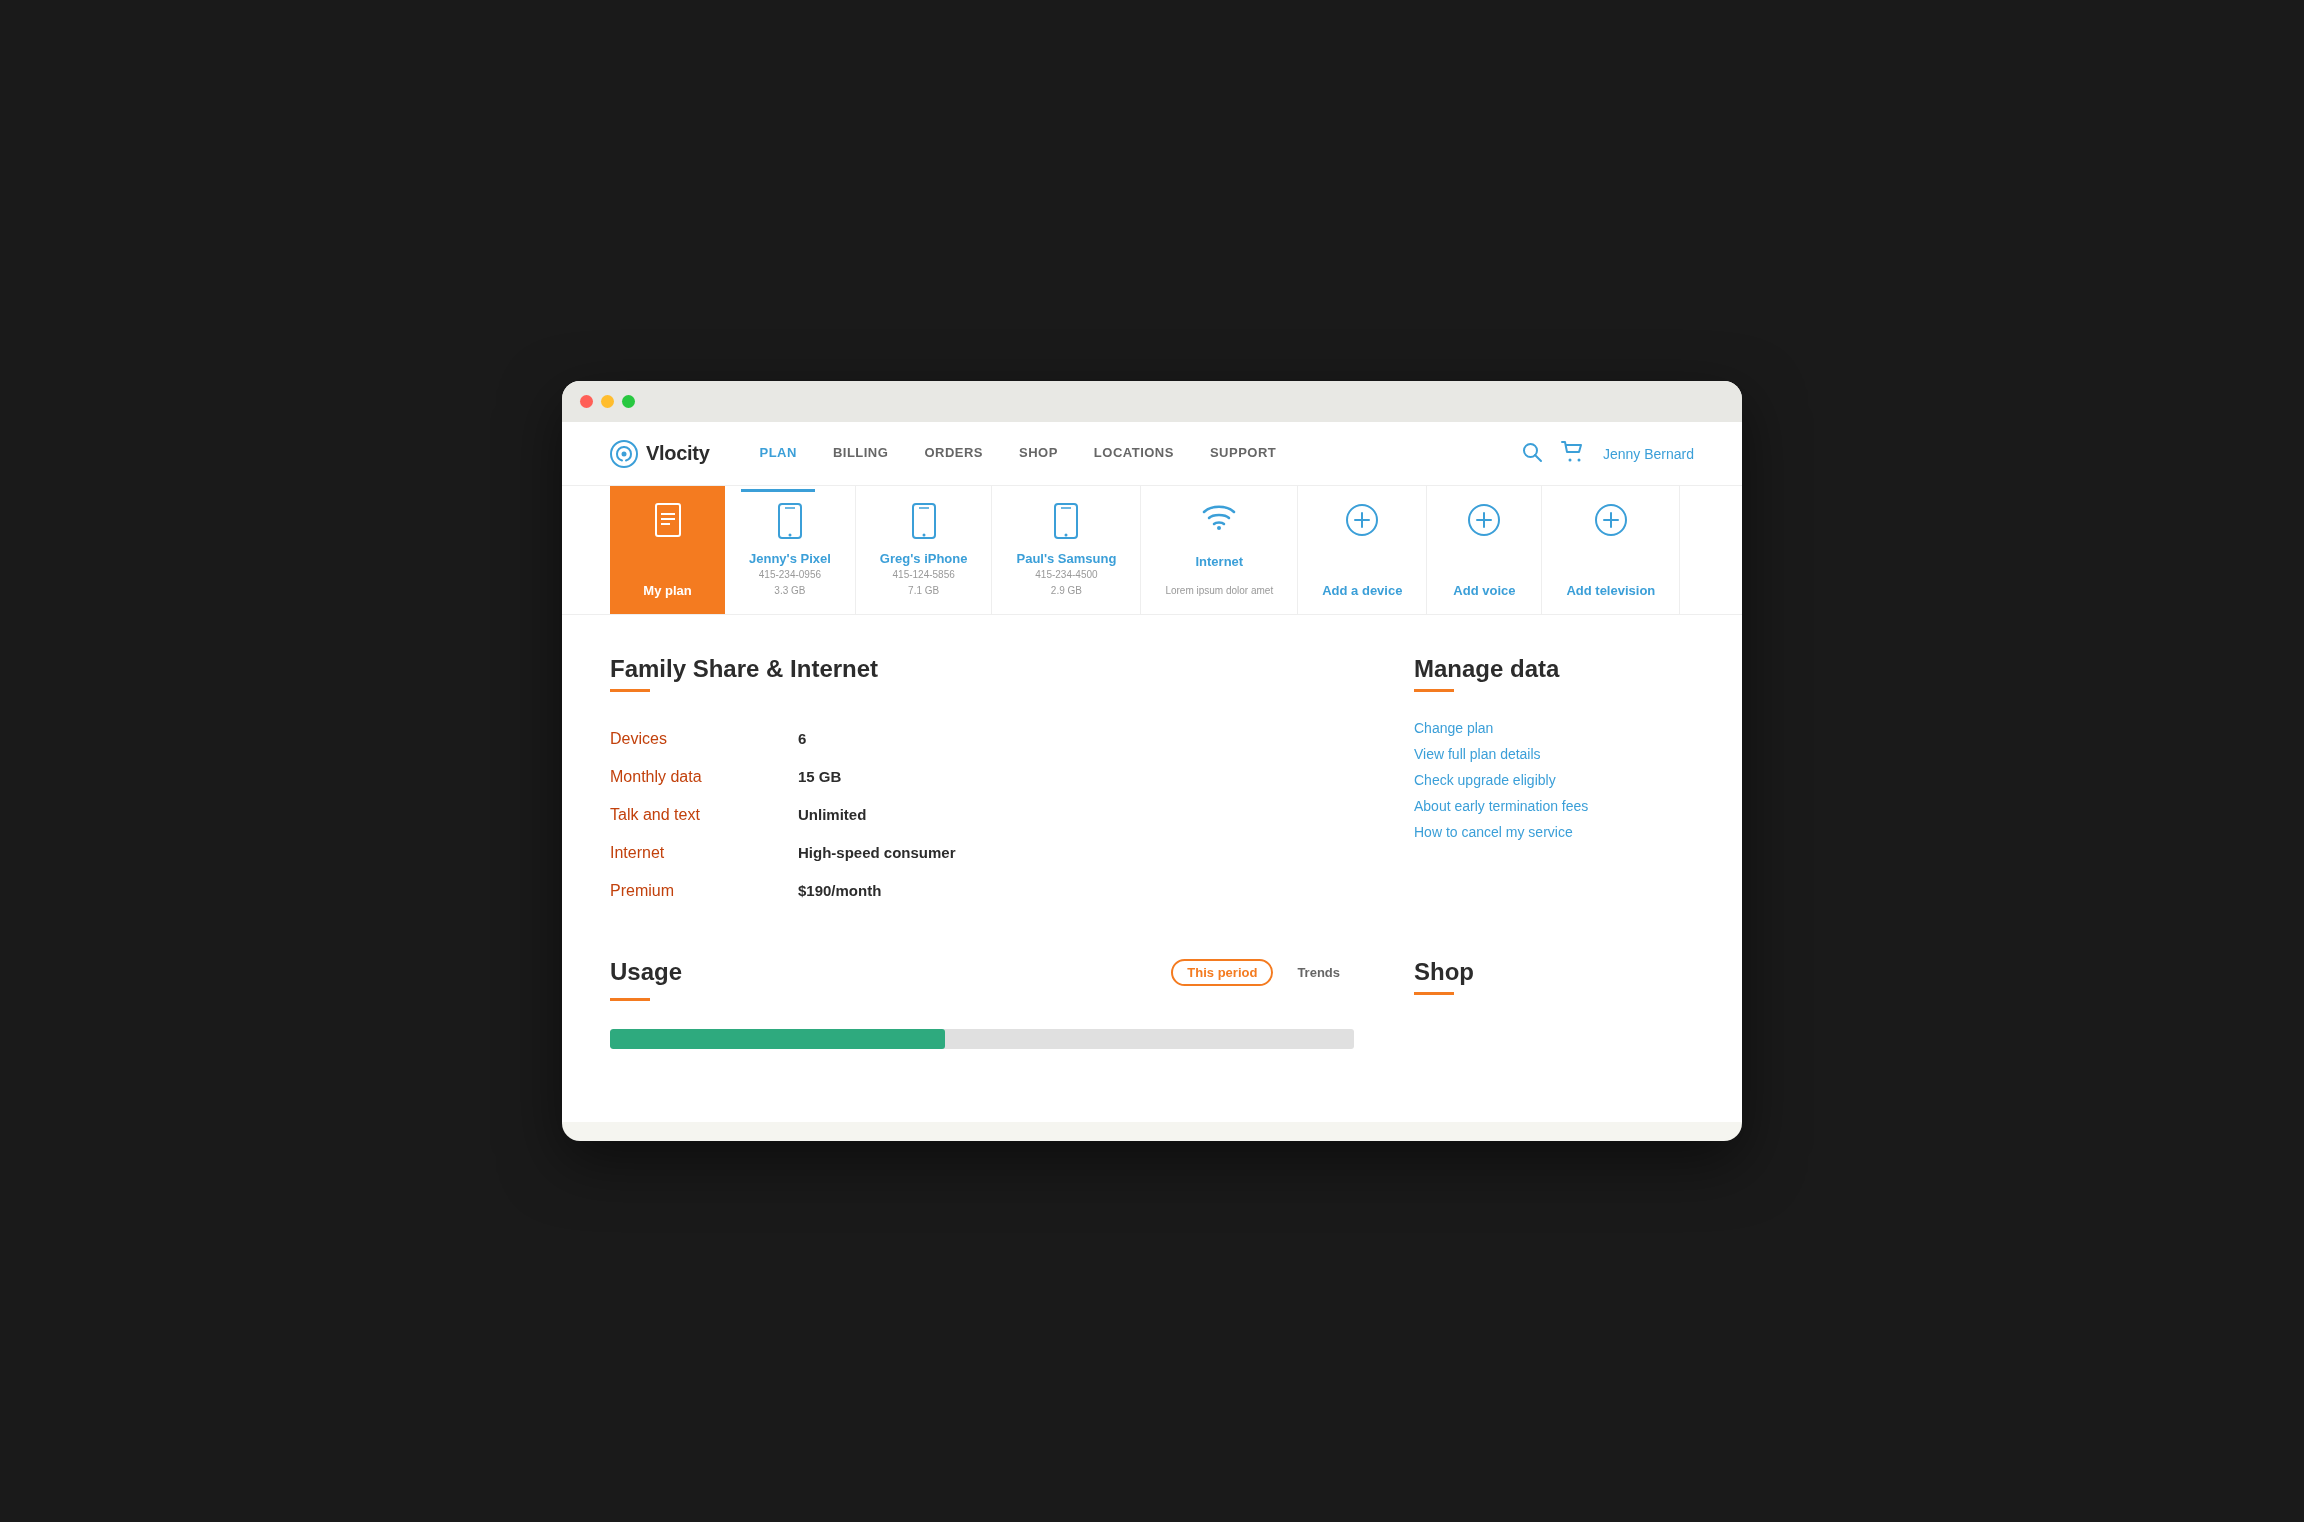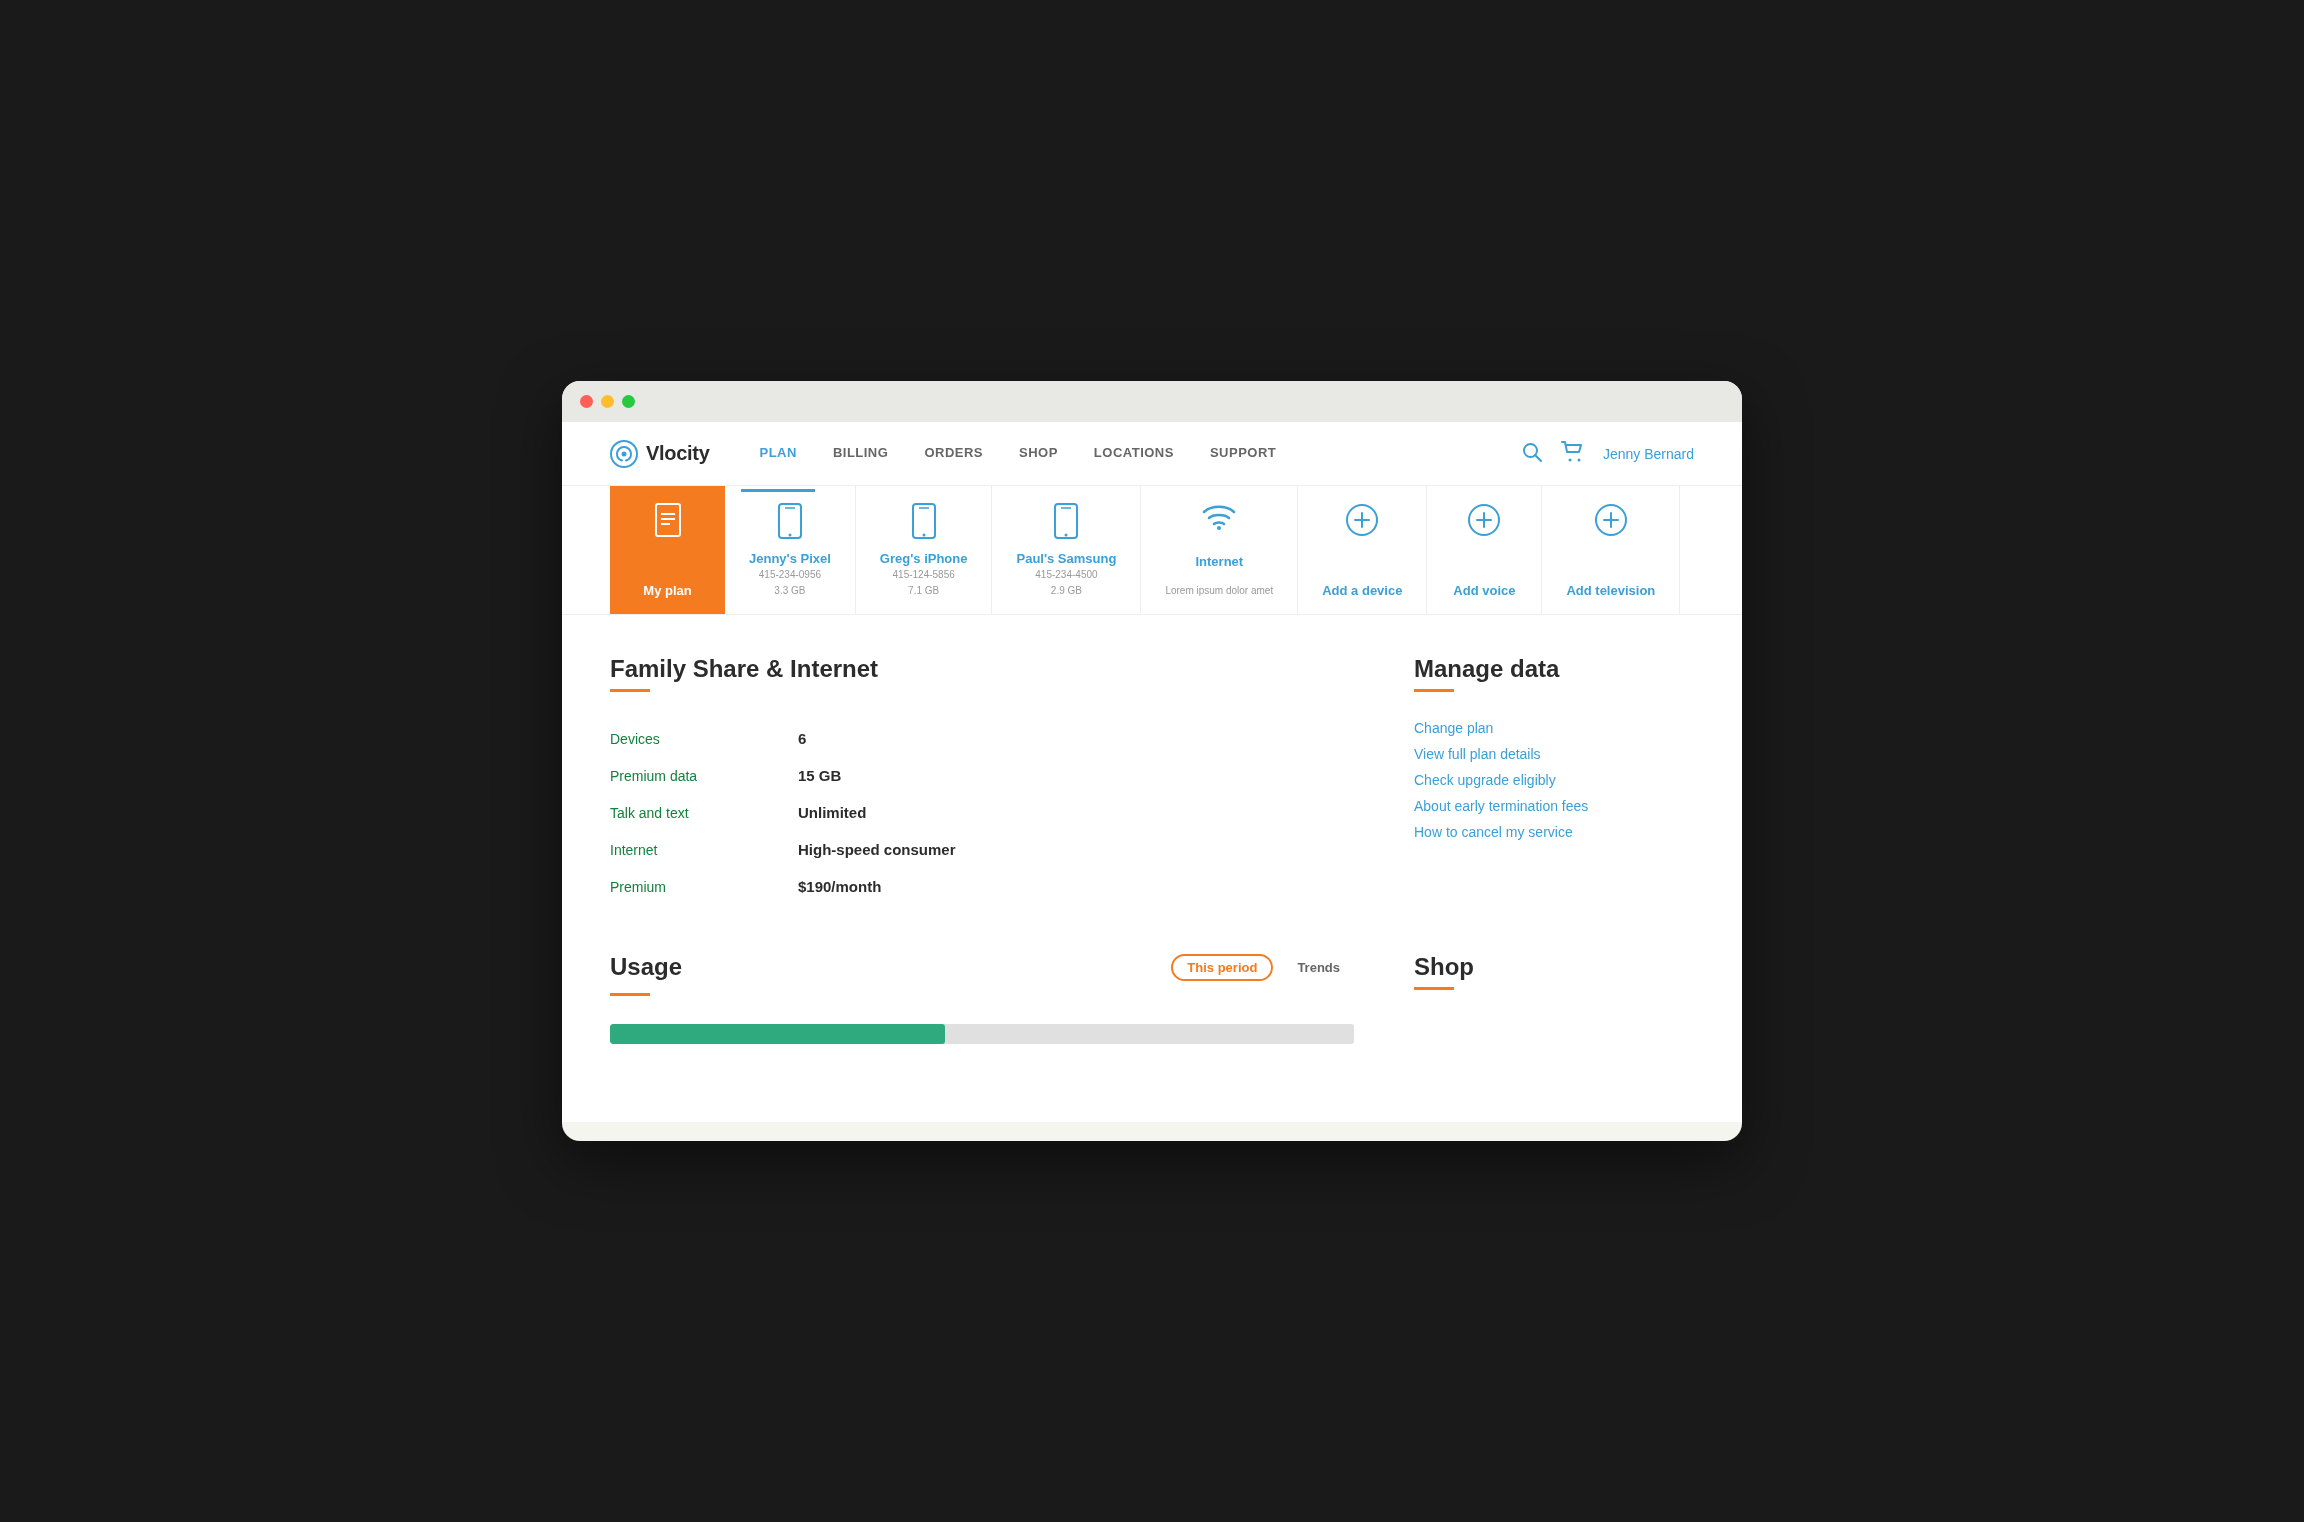--- a/index.html
+++ b/index.html
@@ -175,22 +175,22 @@
     .info-table {
       width: 100%;
     }
     .info-row {
       display: flex;
       align-items: baseline;
       padding: 10px 0;
       gap: 48px;
     }
     .info-label {
-      font-size: 14px;
-      color: #15803d;
+      font-size: 16px;
+      color: #c2410c;
       min-width: 140px;
     }
     .info-value {
       font-size: 15px;
       font-weight: 700;
       color: #2c2c2c;
     }
     
     .manage-links {
       display: flex;
@@ -401,21 +401,21 @@
 
         <div>
           <h2 class="section-title">Family Share &amp; Internet</h2>
           <div class="section-divider"></div>
           <div class="info-table">
             <div class="info-row">
               <span class="info-label">Devices</span>
               <span class="info-value">6</span>
             </div>
             <div class="info-row">
-              <span class="info-label">Premium data</span>
+              <span class="info-label">Monthly data</span>
               <span class="info-value">15 GB</span>
             </div>
             <div class="info-row">
               <span class="info-label">Talk and text</span>
               <span class="info-value">Unlimited</span>
             </div>
             <div class="info-row">
               <span class="info-label">Internet</span>
               <span class="info-value">High-speed consumer</span>
             </div>

